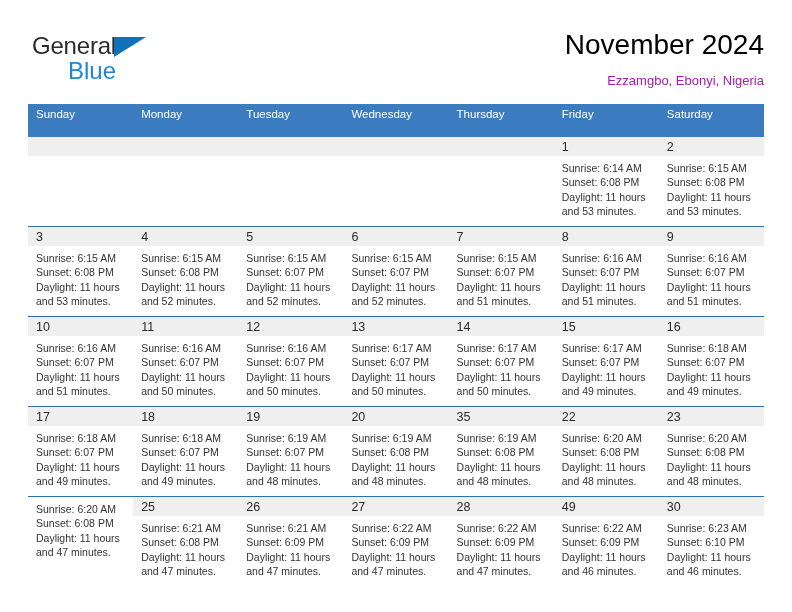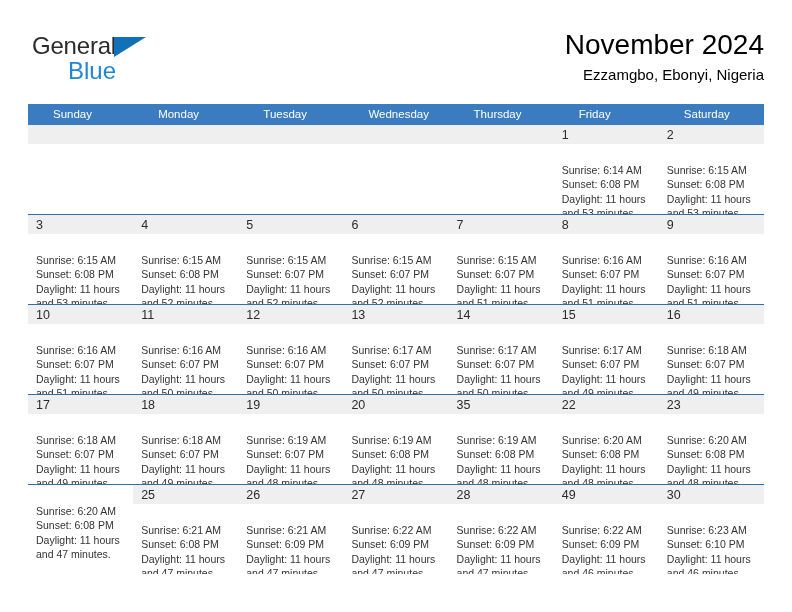--- a/index.html
+++ b/index.html
@@ -71,46 +71,46 @@
     top: 0;
     text-align: right;
   }
   .cal-title {
     font-size: 28px;
     color: #000000;
     line-height: 34px;
     white-space: nowrap;
   }
   .cal-subtitle {
-    font-size: 15px;
-    color: #000000;
+    font-size: 13px;
+    color: #a21caf;
     line-height: 22px;
-    margin-top: 2px;
+    margin-top: 8px;
     white-space: nowrap;
   }
 
   
   .calendar {
     position: absolute;
     left: 28px;
     top: 104px;
     width: 736px;
   }
   .dow-row {
     display: flex;
     background: #3b7cc0;
   }
   .dow {
     flex: 1 1 0;
     box-sizing: border-box;
     color: #ffffff;
     font-size: 11.5px;
     line-height: 21px;
-    height: 21px;
-    padding-left: 25px;
+    height: 33px;
+    padding-left: 8px;
     white-space: nowrap;
     overflow: hidden;
   }
   .week {
     display: flex;
     border-top: 1.6px solid #2f6fae;
   }
   .week:first-of-type {
     border-top: none;
   }
@@ -130,21 +130,21 @@
   }
   .cell.empty .daynum-band {
     background: #efefef;
   }
   .daynum {
     font-size: 12.5px;
     color: #2b2b2b;
     line-height: 19px;
   }
   .cell-body {
-    padding: 19px 8px 0 8px;
+    padding: 5px 8px 0 8px;
   }
   .cell-line {
     font-size: 10.5px;
     line-height: 14.4px;
     color: #333333;
     white-space: nowrap;
   }
 </style>
 </head>
 <body>

